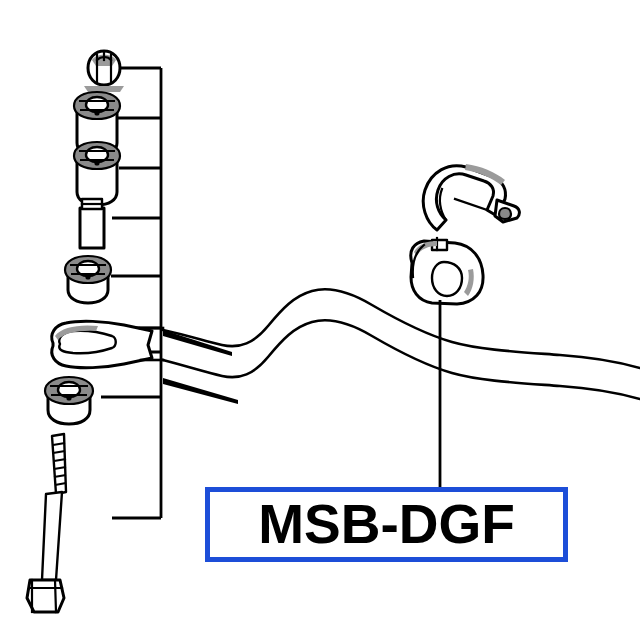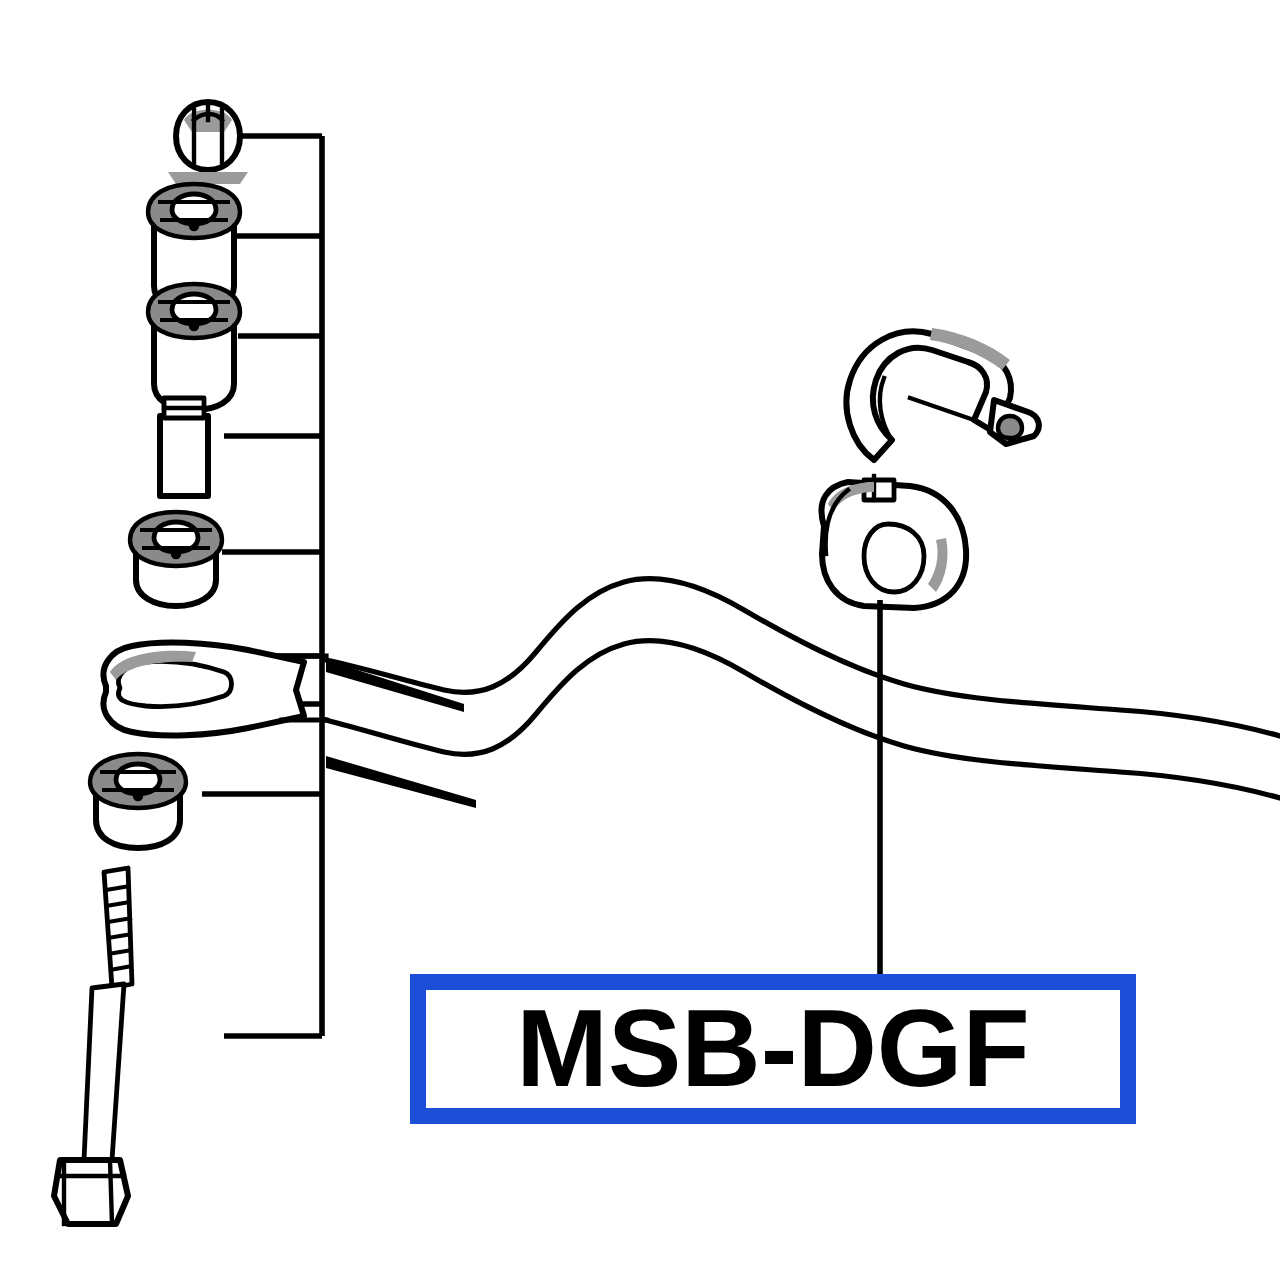--- a/index.html
+++ b/index.html
@@ -74,21 +74,21 @@
     stroke-linecap: butt;
   }
   
   #label-box {
     position: absolute;
     left: 205px;
     top: 487px;
     width: 363px;
     height: 75px;
     box-sizing: border-box;
-    border: 8px solid #1d4ed8;
+    border: 5px solid #1d4ed8;
     background: #ffffff;
     display: flex;
     align-items: center;
     justify-content: center;
   }
   #label-box-inner {
     box-sizing: border-box;
     width: 100%;
     height: 100%;
     border: 3px solid #ffffff;

